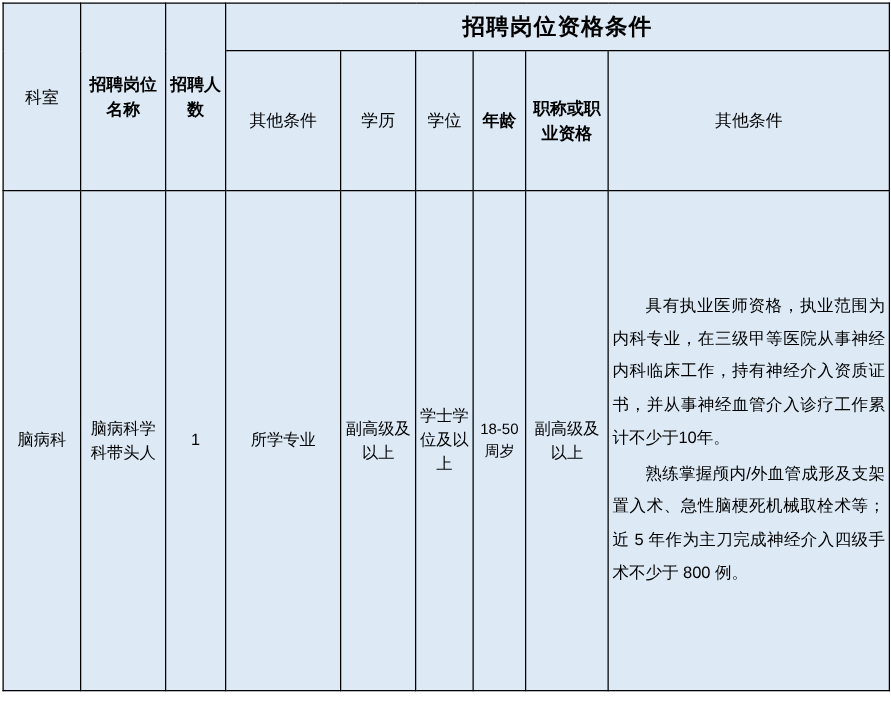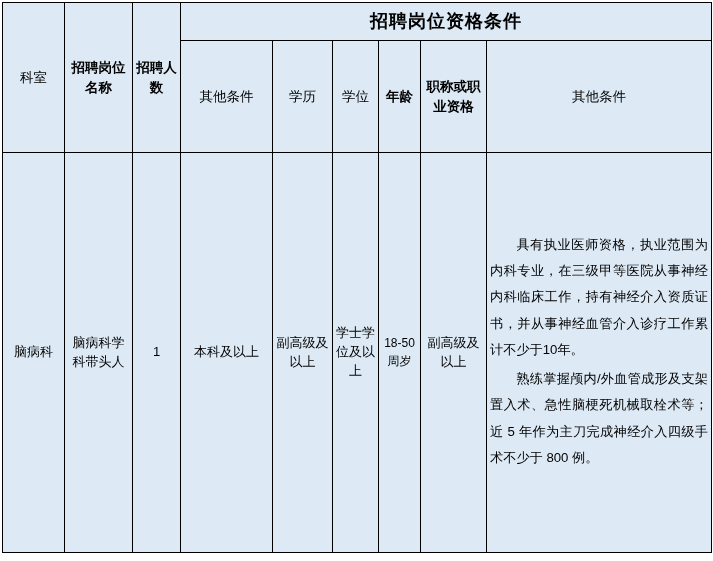--- a/index.html
+++ b/index.html
@@ -102,21 +102,21 @@
         <td class="hdr">学历</td>
         <td class="hdr">学位</td>
         <td class="vert-narrow">年龄</td>
         <td class="vert-narrow">职称或职业资格</td>
         <td class="hdr">其他条件</td>
       </tr>
       <tr class="h-row3">
         <td class="cell-body">脑病科</td>
         <td class="cell-body">脑病科学科带头人</td>
         <td class="cell-body">1</td>
-        <td class="cell-body">本科及以上</td>
+        <td class="cell-body">所学专业</td>
         <td class="cell-body">副高级及以上</td>
         <td class="cell-body">学士学位及以上</td>
         <td class="cell-body-small">18-50周岁</td>
         <td class="cell-body">副高级及以上</td>
         <td class="other-cond">
           <p>具有执业医师资格，执业范围为内科专业，在三级甲等医院从事神经内科临床工作，持有神经介入资质证书，并从事神经血管介入诊疗工作累计不少于10年。</p>
           <p>熟练掌握颅内/外血管成形及支架置入术、急性脑梗死机械取栓术等；近 5 年作为主刀完成神经介入四级手术不少于 800 例。</p>
         </td>
       </tr>
     </tbody>

